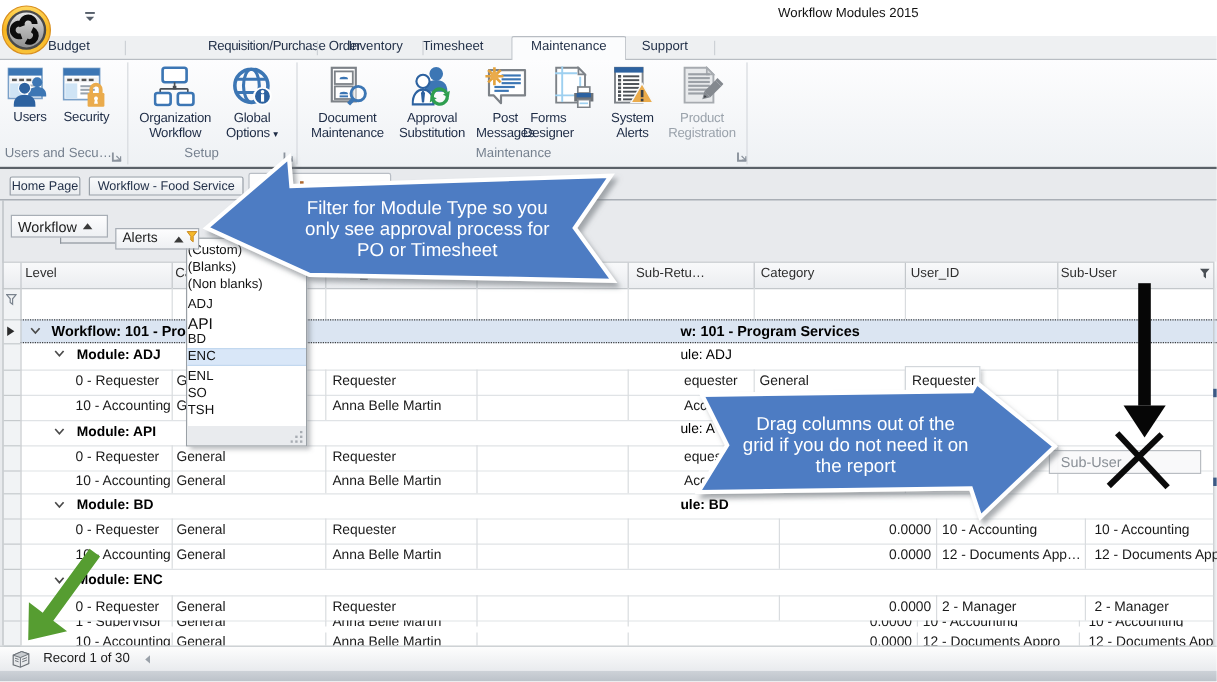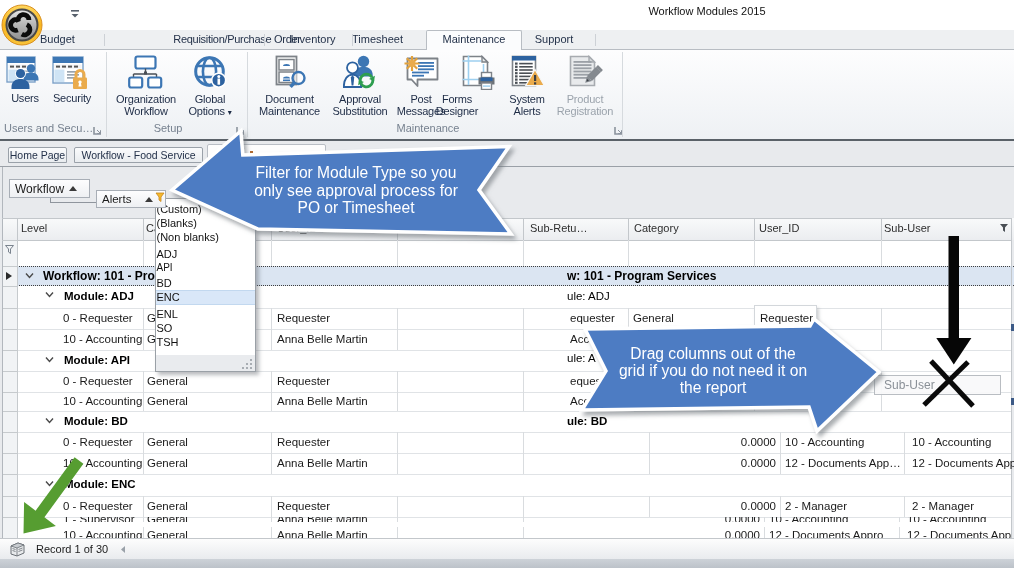--- a/index.html
+++ b/index.html
@@ -470,21 +470,21 @@
   <path d="M4.5 8.5 L7.5 9.5 M4.5 10.5 L7.5 11.5 M10.5 9.5 L14.5 8 M10.5 11.5 L14.5 10" stroke="#6a7076" stroke-width="0.8"></path>
 </svg>
 
 <div id="overlays">
 <div class="abs" style="left:154.5px;top:198px;width:101px;height:174px;background:#fff;border:1px solid #9aa0a6;box-sizing:border-box;box-shadow:3px 3px 4px rgba(100,105,110,0.45);"></div>
 <div class="abs" style="left:155.5px;top:290px;width:99px;height:15px;background:#d9e7f8;border-top:1px solid #c2d8ef;border-bottom:1px solid #c2d8ef;box-sizing:border-box;"></div>
 <div class="txt" style="left:156.5px;top:202.5px;font-size:11px;color:#111;">(Custom)</div>
 <div class="txt" style="left:156.5px;top:216.5px;font-size:11px;color:#111;">(Blanks)</div>
 <div class="txt" style="left:156.5px;top:230.5px;font-size:11px;color:#111;">(Non blanks)</div>
 <div class="txt" style="left:156.5px;top:247.5px;font-size:11px;color:#111;">ADJ</div>
-<div class="txt" style="left:156.5px;top:262px;font-size:10px;color:#111;">API</div>
+<div class="txt" style="left:156.5px;top:262px;font-size:13px;color:#111;">API</div>
 <div class="txt" style="left:156.5px;top:276.5px;font-size:11px;color:#111;">BD</div>
 <div class="txt" style="left:156.5px;top:290.5px;font-size:11px;color:#111;">ENC</div>
 <div class="txt" style="left:156.5px;top:307.5px;font-size:11px;color:#111;">ENL</div>
 <div class="txt" style="left:156.5px;top:321.5px;font-size:11px;color:#111;">SO</div>
 <div class="txt" style="left:156.5px;top:335.5px;font-size:11px;color:#111;">TSH</div>
 <div class="abs" style="left:155.5px;top:355px;width:99px;height:16px;background:#e9ebee;"></div>
 <svg class="abs" style="left:242px;top:359px;" width="11" height="11" viewBox="0 0 11 11">
       <rect x="8" y="8" width="2" height="2" fill="#a8adb3"></rect>
       <rect x="8" y="4" width="2" height="2" fill="#a8adb3"></rect>
       <rect x="8" y="0" width="2" height="2" fill="#a8adb3"></rect>

